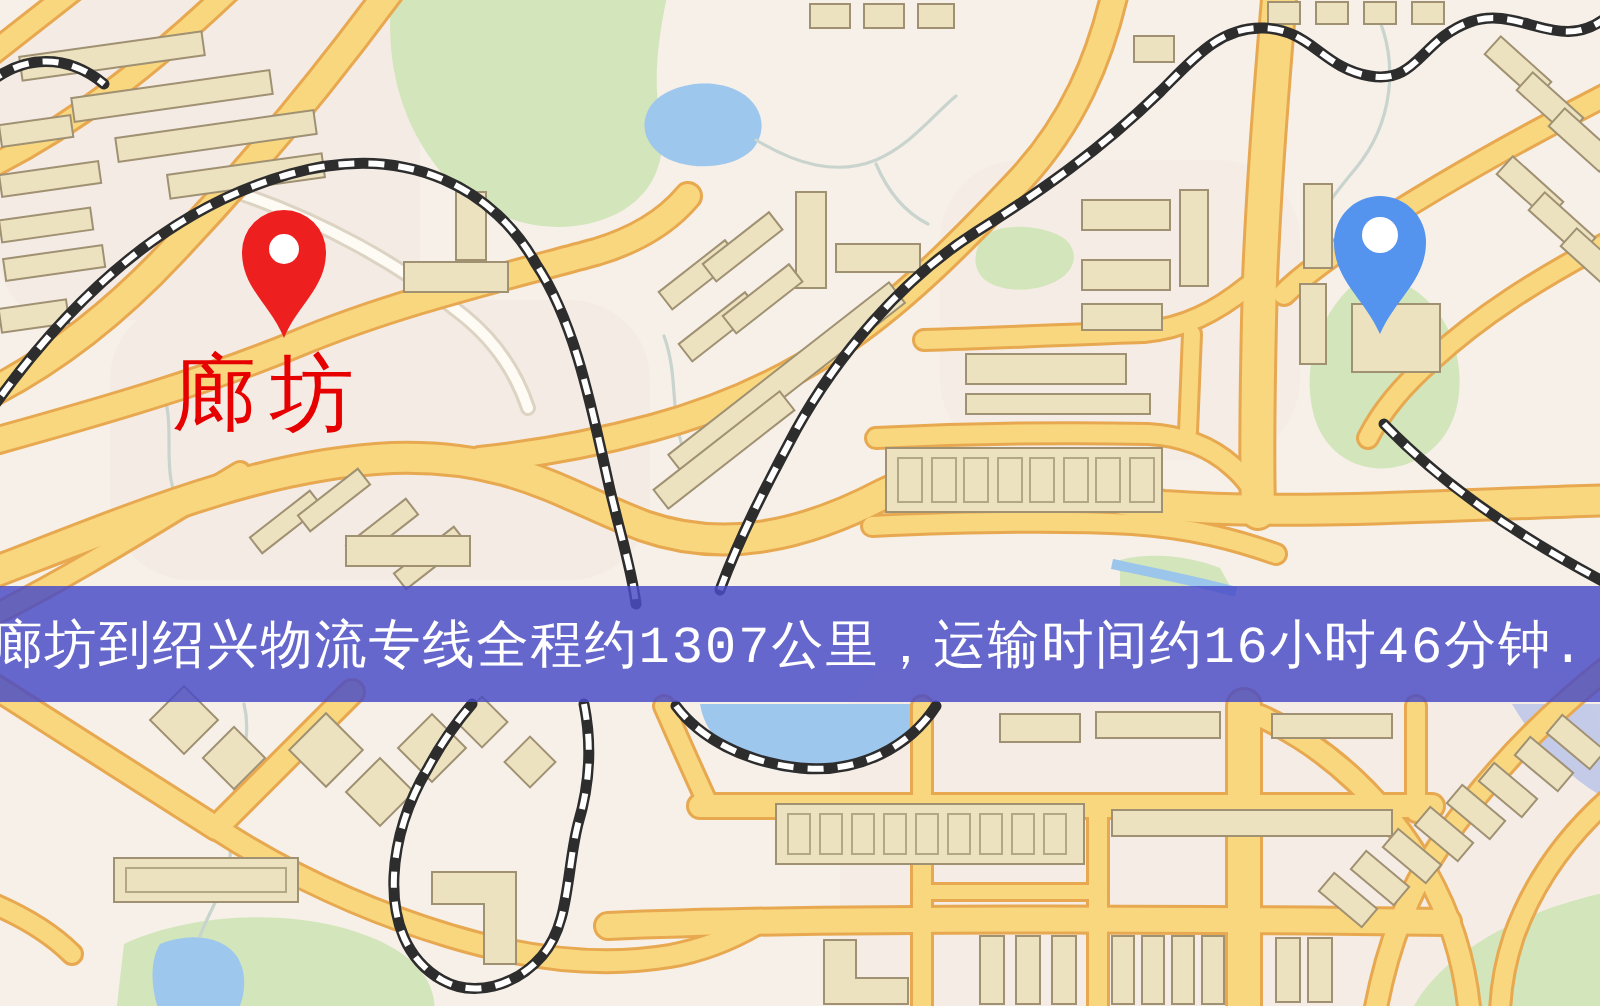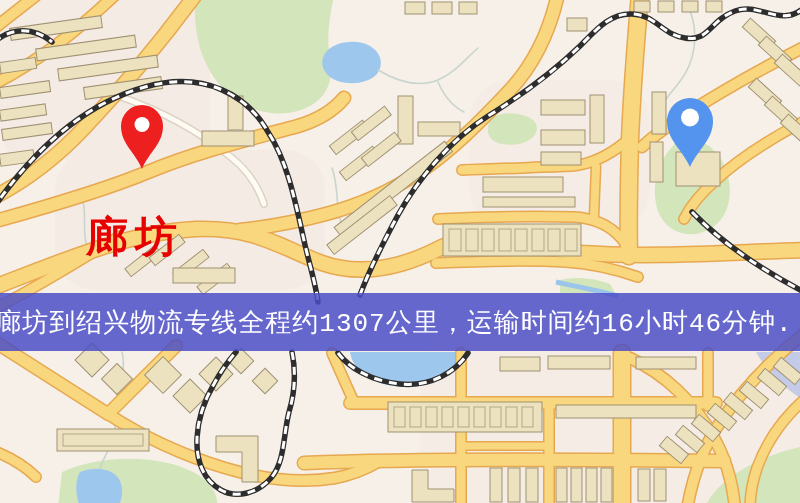--- a/index.html
+++ b/index.html
@@ -15,22 +15,22 @@
   .minor-fill use{stroke:var(--minor-road-fill,#fdfbf4);fill:none;stroke-linecap:round;}
   .casing use{stroke:var(--road-casing,#e7a850);fill:none;stroke-linecap:round;stroke-linejoin:round;}
   .rfill use{stroke:var(--road-fill,#f8d77e);fill:none;stroke-linecap:round;stroke-linejoin:round;}
   .bld rect,.bld path{fill:var(--building-fill,#ece2c0);stroke:var(--building-stroke,#a09173);stroke-width:1;}
   .bld .inner{fill:none;stroke:#b3a785;}
   .rail-b use{stroke:var(--railway,#2d2d2d);fill:none;stroke-linecap:round;}
   .rail-w use{stroke:#ffffff;fill:none;stroke-linecap:butt;stroke-dasharray:8 7;}
   .pin-red-body{fill:var(--pin-red,#ee1f1f);}
   .pin-blue-body{fill:var(--pin-blue,#5493ee);}
   
-  .city-label{position:absolute;font-weight:700;font-size:42px;line-height:1;
-              letter-spacing:7px;white-space:nowrap;z-index:3;margin-top:40px;}
+  .city-label{position:absolute;font-weight:400;font-size:42px;line-height:1;
+              letter-spacing:7px;white-space:nowrap;z-index:3;}
   .label-origin{left:86px;top:176px;color:var(--origin-label,#e60000);}
   .label-dest{left:635px;top:178px;color:var(--destination-label,#2432cc);}
   .banner{position:absolute;left:0;top:293px;width:800px;height:58px;z-index:4;
           background:var(--banner-bg,rgba(74,76,198,0.84));
           display:flex;align-items:center;justify-content:center;}
   .banner span{color:var(--banner-text,#ffffff);font-size:26px;letter-spacing:1px;
                white-space:nowrap;font-family:Liberation Mono, monospace;
                transform:translateX(-6px);}
 </style>
 </head>

